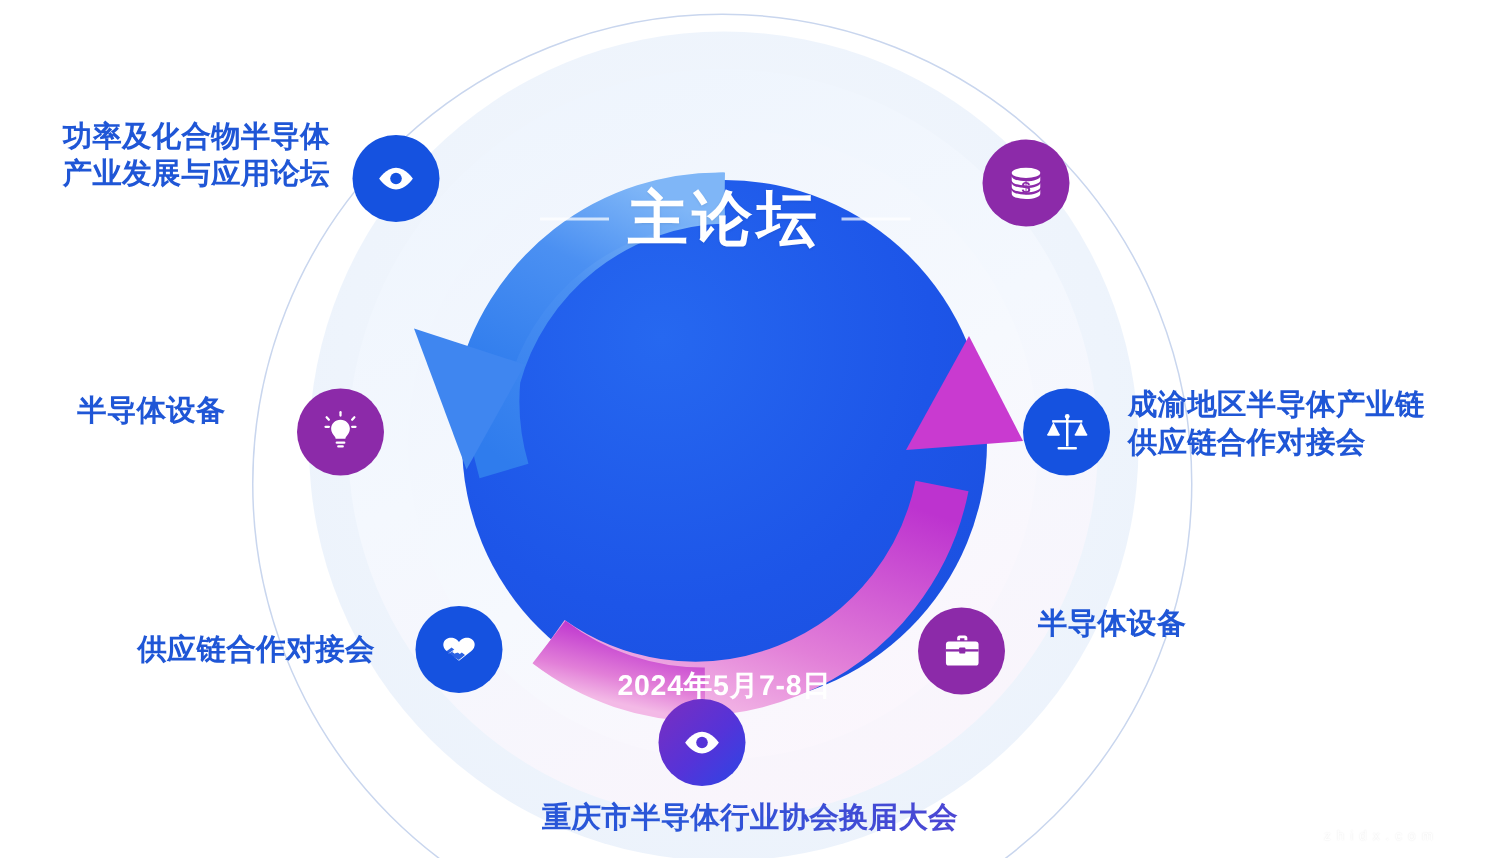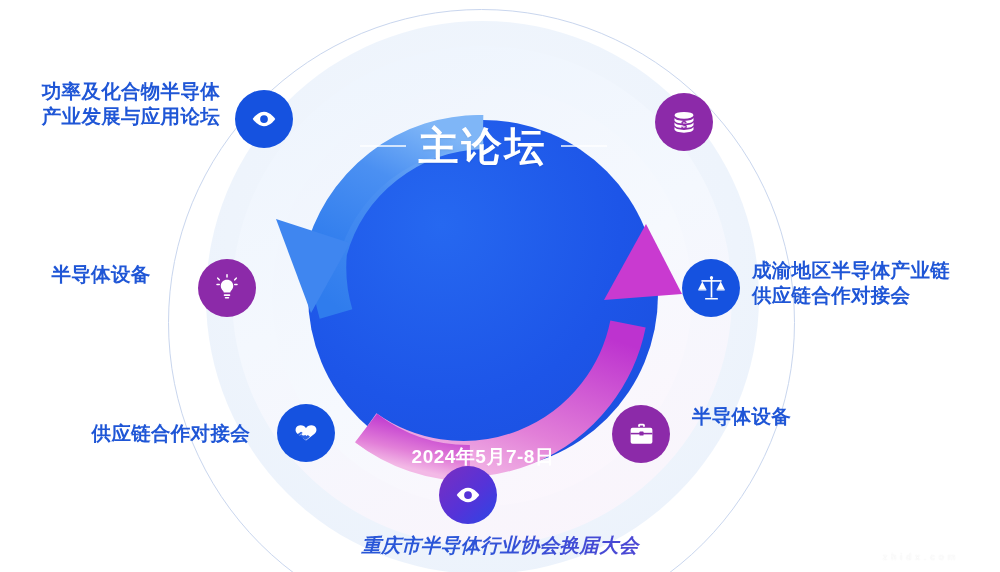--- a/index.html
+++ b/index.html
@@ -129,21 +129,21 @@
     position: absolute;
     font-size: 19.5px;
     font-weight: bold;
     color: #1f56d6;
     line-height: 1.28;
     white-space: nowrap;
     letter-spacing: 0.3px;
   }
   .label.right  { text-align: left; }
   .label.left   { text-align: right; }
-  .label.center { text-align: center; font-style: italic; }
+  .label.center { text-align: center; }
 
   #label-power {
     left: -8px; top: 79px;
     text-align: right;
     width: 228px;
   }
   #label-equipment {
     left: 10px; top: 262px;
     text-align: center;
     width: 182px;

